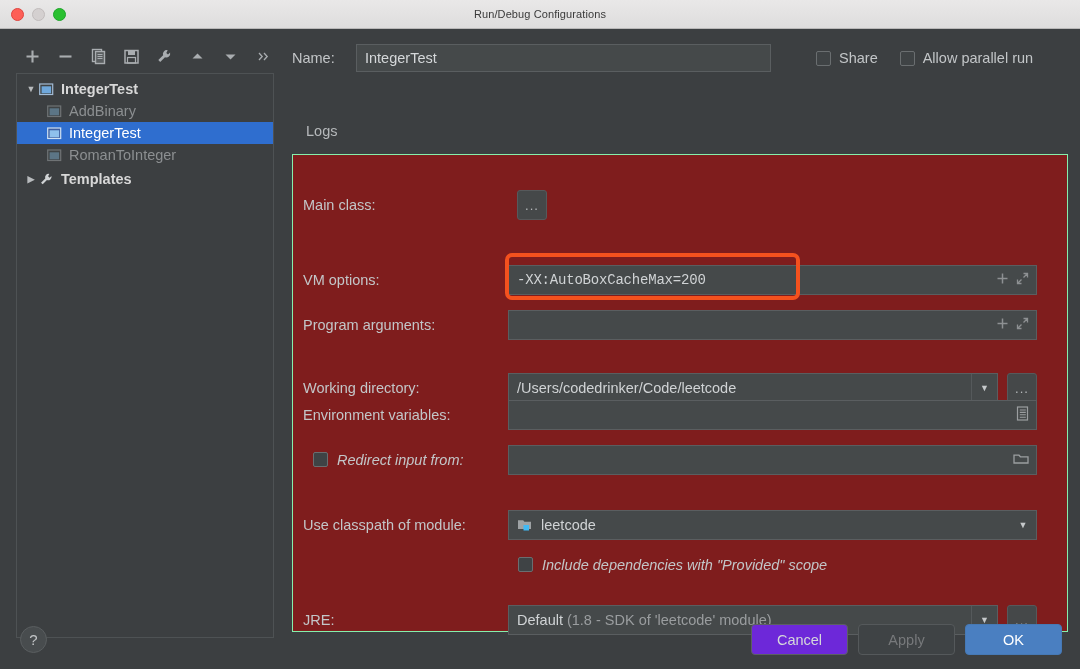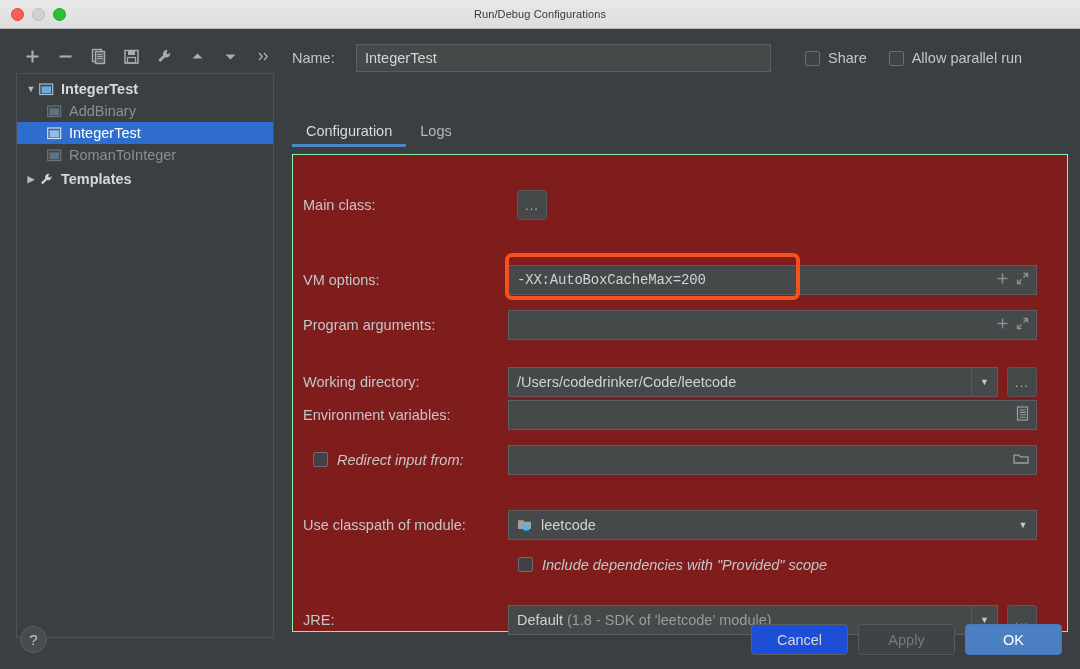--- a/index.html
+++ b/index.html
@@ -165,21 +165,21 @@
   }
   .btnrow {
     position: absolute; right: 18px; top: 595px;
     display: flex; align-items: center; gap: 10px;
   }
   .dbtn {
     height: 31px; min-width: 97px; border-radius: 4px;
     display: flex; align-items: center; justify-content: center;
     font-size: 14.5px;
   }
-  .dbtn.cancel { background: #1d4ed8; border: 1px solid #5c6062; color: #d5d8da; }
+  .dbtn.cancel { background: #6d28d9; border: 1px solid #5c6062; color: #d5d8da; }
   .dbtn.apply  { background: #3f4345; border: 1px solid #55595b; color: #77797b; }
   .dbtn.ok     { background: #4a7fc1; border: 1px solid #4679b5; color: #ffffff; }
 </style>
 </head>
 <body>
 
 <div class="titlebar">
   <div class="traffic">
     <span class="tl red"></span>
     <span class="tl yellow"></span>
@@ -289,32 +289,31 @@
       </span>
       <span class="tlabel">Templates</span>
     </div>
 
   </div>
 
   <div class="namerow">
     <div class="namelabel">Name:</div>
     <div class="nameinput" title="">IntegerTest</div>
 
-    <div class="cbwrap" style="margin-left:34px">
+    <div class="cbwrap" style="margin-left:45px">
       <span class="cbox"></span>
       <span class="cblabel">Share</span>
     </div>
     <div class="cbwrap">
       <span class="cbox"></span>
       <span class="cblabel">Allow parallel run</span>
     </div>
   </div>
 
   <div class="tabs">
-    <div class="tab active">Configuration</div>
     <div class="tab">Logs</div>
   </div>
 
   <div class="panel">
 
     <div class="formrow" style="top:35px">
       <div class="flabel" style="width:215px">Main class:</div>
       <div class="ellipsisbtn" style="margin-left:9px">...</div>
     </div>
 
@@ -349,21 +348,21 @@
           </span>
           <span>
             <svg width="13" height="13" viewBox="0 0 13 13">
               <path d="M7.5 1.5h4v4M11.5 1.5l-4 4M5.5 11.5h-4v-4M1.5 11.5l4-4" stroke="#8d9092" stroke-width="1.3" fill="none"></path>
             </svg>
           </span>
         </span>
       </div>
     </div>
 
-    <div class="formrow" style="top:212px">
+    <div class="formrow" style="top:218px">
       <div class="flabel" style="width:215px">Working directory:</div>
       <div class="field" style="width:490px">
         <span class="fieldtext">/Users/codedrinker/Code/leetcode</span>
         <span class="dropbtn">▼</span>
       </div>
       <div class="ellipsisbtn" style="margin-left:9px">...</div>
     </div>
 
     <div class="formrow" style="top:245px">
       <div class="flabel" style="width:215px">Environment variables:</div>

